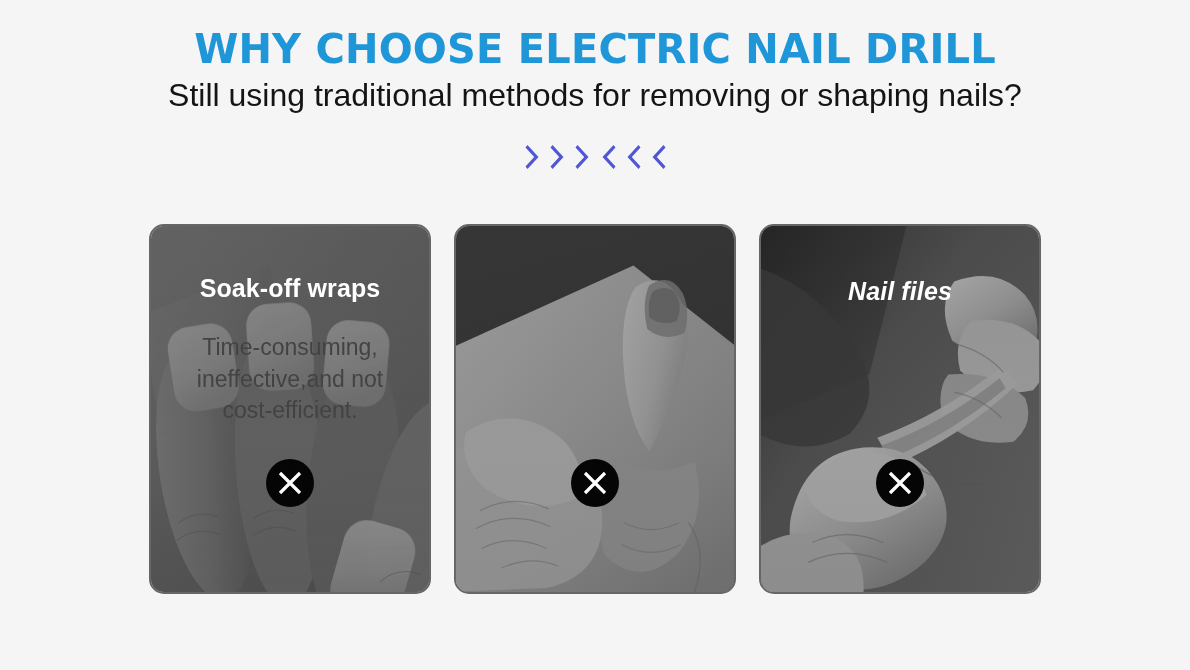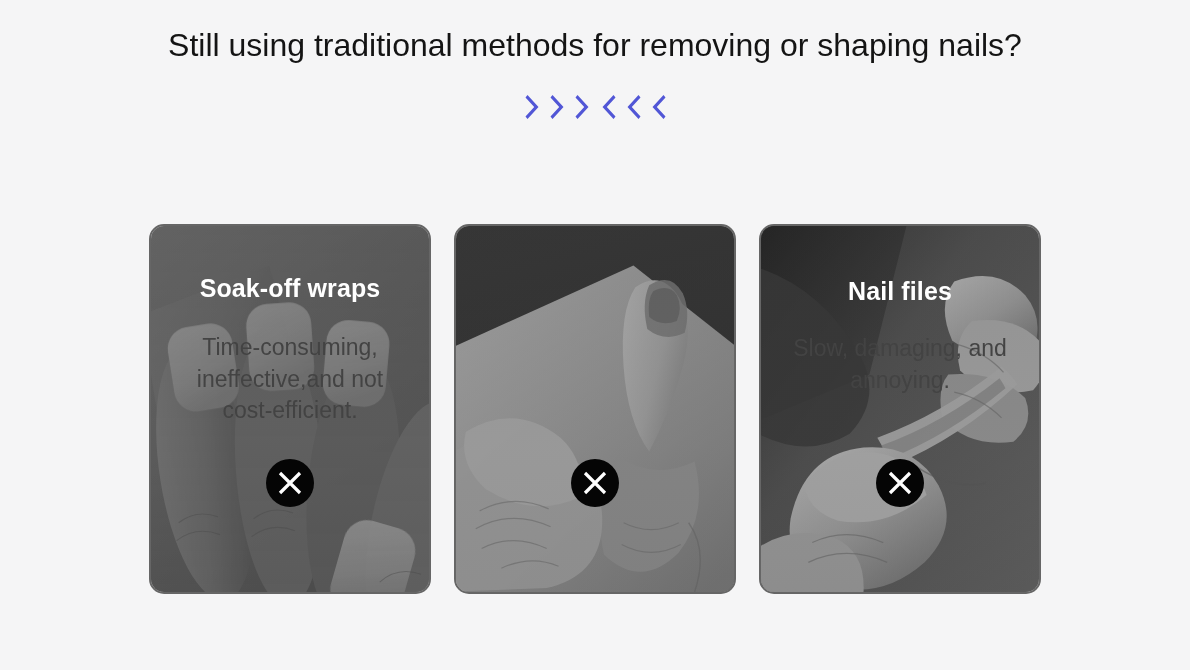--- a/index.html
+++ b/index.html
@@ -127,21 +127,21 @@
     width: 240px;
   }
 
   
   .card-1 .card-title { margin-top: 47px; }
   .card-1 .card-body  { margin-top: 29px; }
 
   .card-2 .card-title { margin-top: 50px; }
   .card-2 .card-body  { margin-top: 26px; width: 252px; }
 
-  .card-3 .card-title { margin-top: 50px; }
+  .card-3 .card-title { margin-top: 50px; font-style: italic; }
   .card-3 .card-body  { margin-top: 27px; width: 215px; }
 
   .x-badge {
     position: absolute;
     z-index: 3;
     width: 48px;
     height: 48px;
     border-radius: 50%;
     background: #050505;
     left: 50%;
@@ -155,20 +155,21 @@
   .card-1 .x-badge { top: 233px; }
   .card-2 .x-badge { top: 233px; }
   .card-3 .x-badge { top: 233px; }
 
   .x-badge svg { display: block; }
 </style>
 </head>
 <body>
 
 <div class="header">
+  <div class="page-title">WHY CHOOSE ELECTRIC NAIL DRILL</div>
   <div class="page-subtitle">Still using traditional methods for removing or shaping nails?</div>
 </div>
 
 <div class="divider">
   <svg class="chev" viewBox="0 0 16 26">
     <path d="M2.5 1 L13.5 13 L2.5 25 L0.5 22.5 L9.2 13 L0.5 3.5 Z" fill="#5156d6"></path>
   </svg>
   <svg class="chev" viewBox="0 0 16 26">
     <path d="M2.5 1 L13.5 13 L2.5 25 L0.5 22.5 L9.2 13 L0.5 3.5 Z" fill="#5156d6"></path>
   </svg>
@@ -342,21 +343,20 @@
           <path d="M200 120 q28 8 46 28"></path>
           <path d="M196 168 q28 6 48 26"></path>
         </g>
         <path d="M150 238 q40 30 78 22" stroke="#5e5e5e" stroke-width="1.6" fill="none" opacity="0.55"></path>
       </svg>
     </div>
     <div class="card-shade" style="background:linear-gradient(180deg, rgba(50,50,50,0.28) 0%, rgba(50,50,50,0.24) 60%, rgba(40,40,40,0.26) 100%);"></div>
 
     <div class="card-inner">
       <div class="card-title">Nail files</div>
-      <div class="card-body">Slow, damaging, and annoying.</div>
     </div>
 
     <div class="x-badge">
       <svg width="30" height="30" viewBox="0 0 30 30">
         <path d="M5 5 L25 25 M25 5 L5 25" stroke="#ffffff" stroke-width="3.2" stroke-linecap="butt"></path>
       </svg>
     </div>
   </div>
 
 </div>

